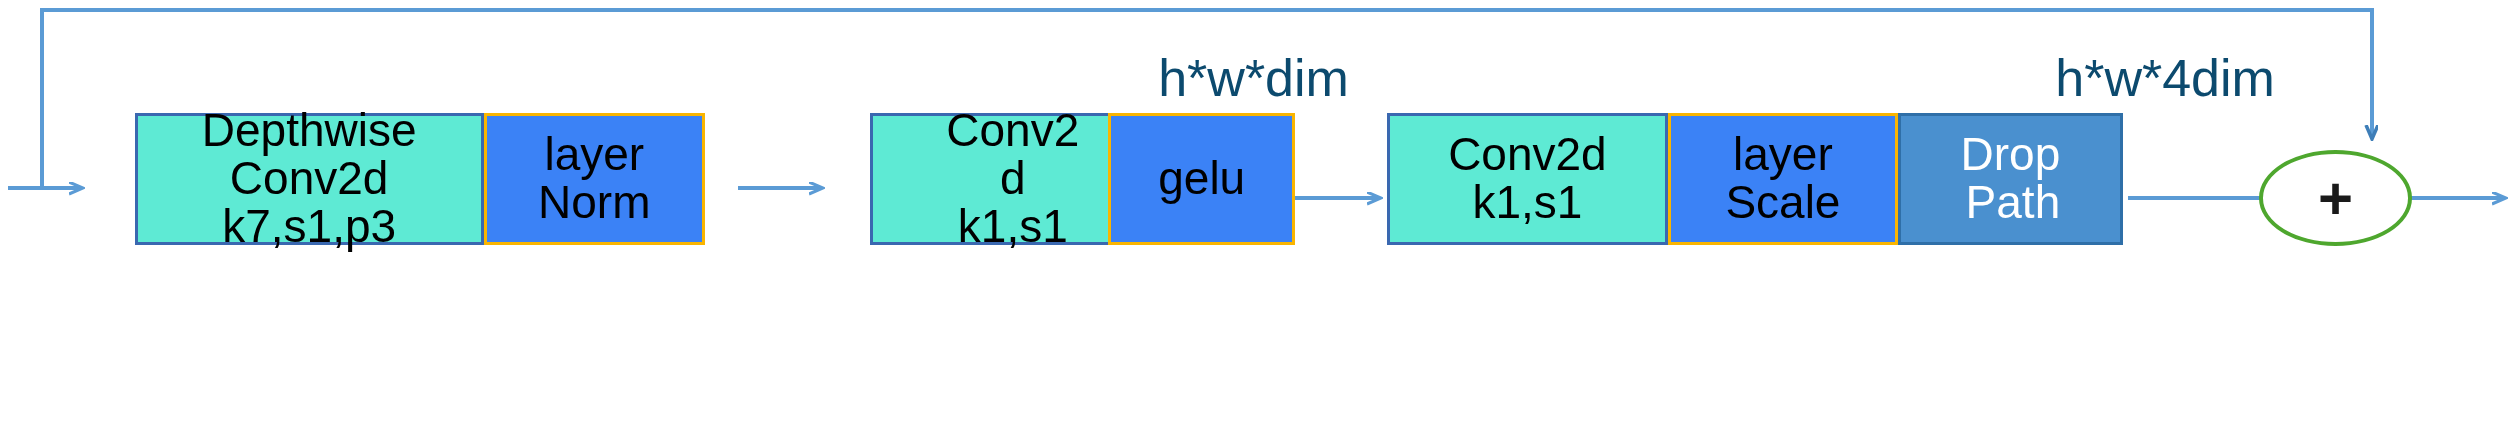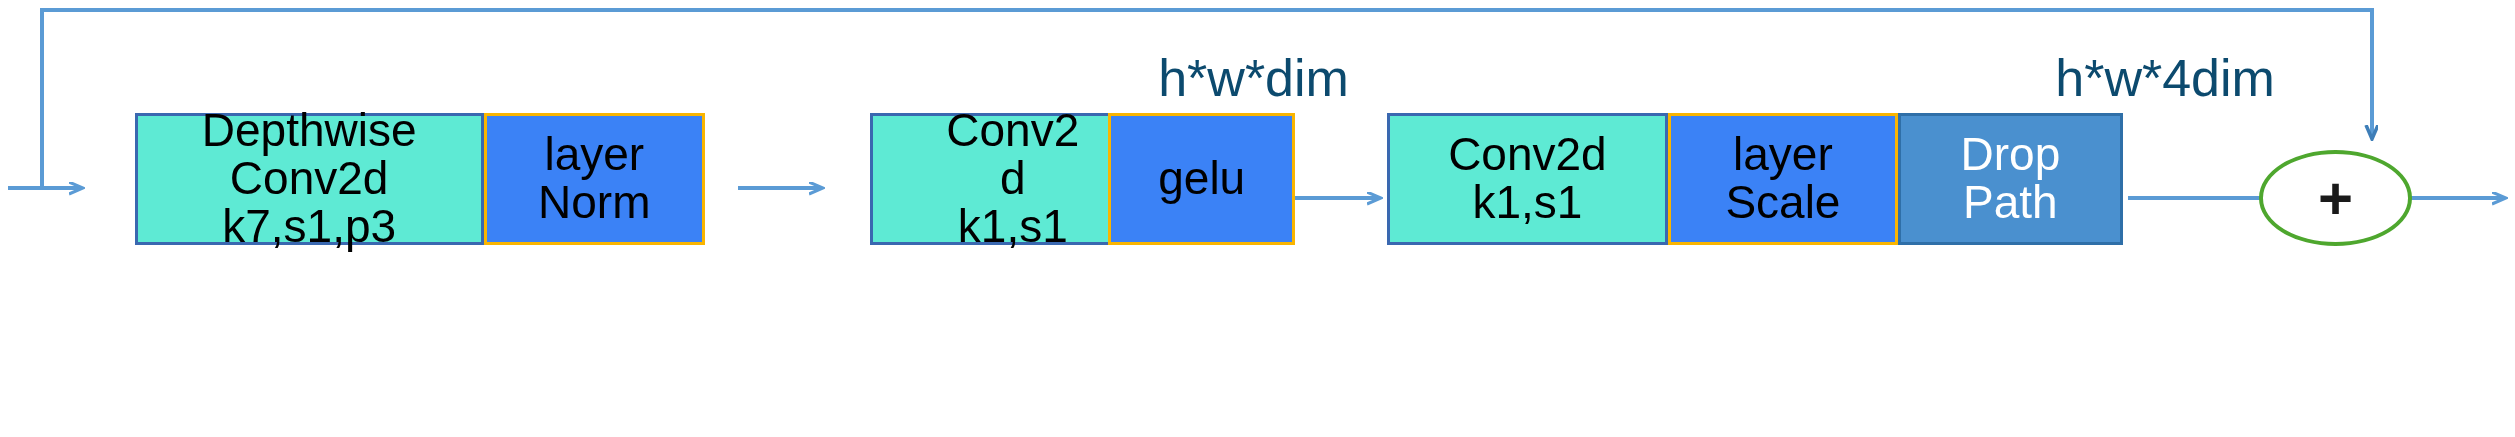--- a/index.html
+++ b/index.html
@@ -20,21 +20,21 @@
     justify-content:center;
     text-align:center;
     line-height:1.04;
     color:#000000;
     font-size:46px;
     white-space:pre-line;
     z-index:3;
   }
   .blk-blue{background:#5eead4;border:3px solid #3A68B0;}
   .blk-yellow{background:#3b82f6;border:3px solid #FAB500;}
-  .blk-steel{background:#4A90CF;border:3px solid #2F6FA8;color:#ffffff;}
+  .blk-steel{background:#4A90CF;border:3px solid #2F6FA8;color:#ffffff;text-align:right;}
 
   .dim-label{
     position:absolute;
     font-size:52px;
     color:#0c4a6e;
     white-space:nowrap;
     z-index:3;
   }
 
   .sum-circle{

